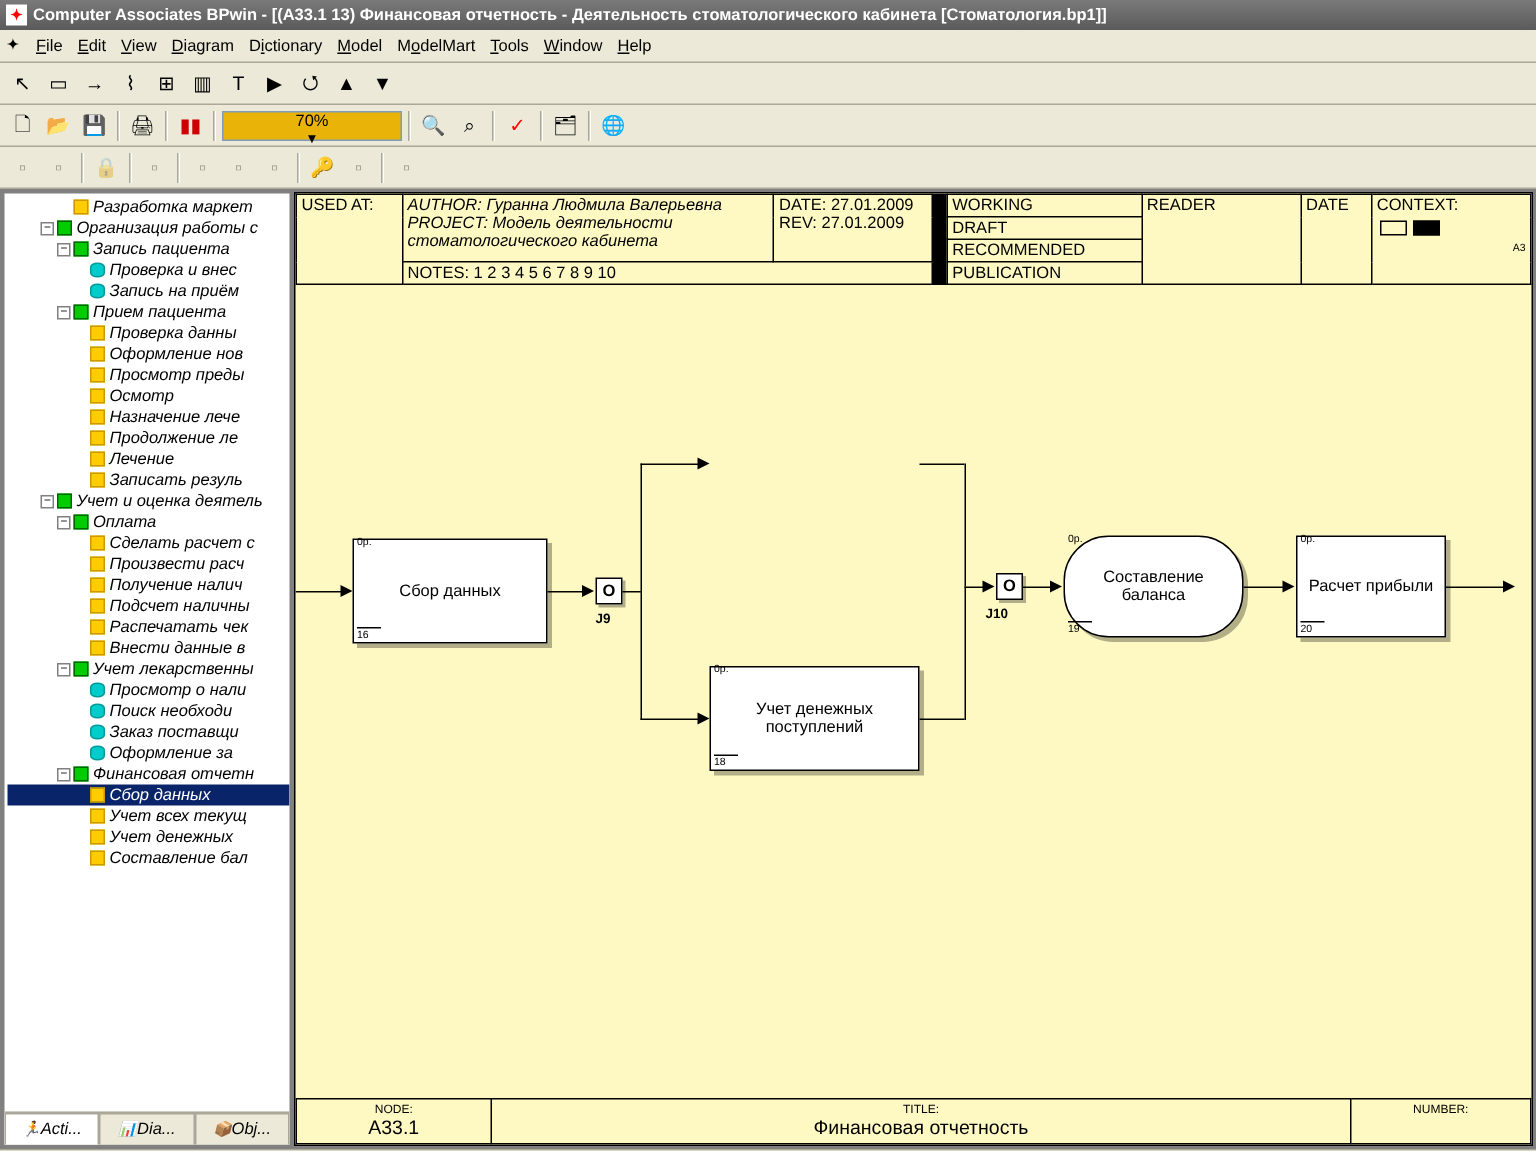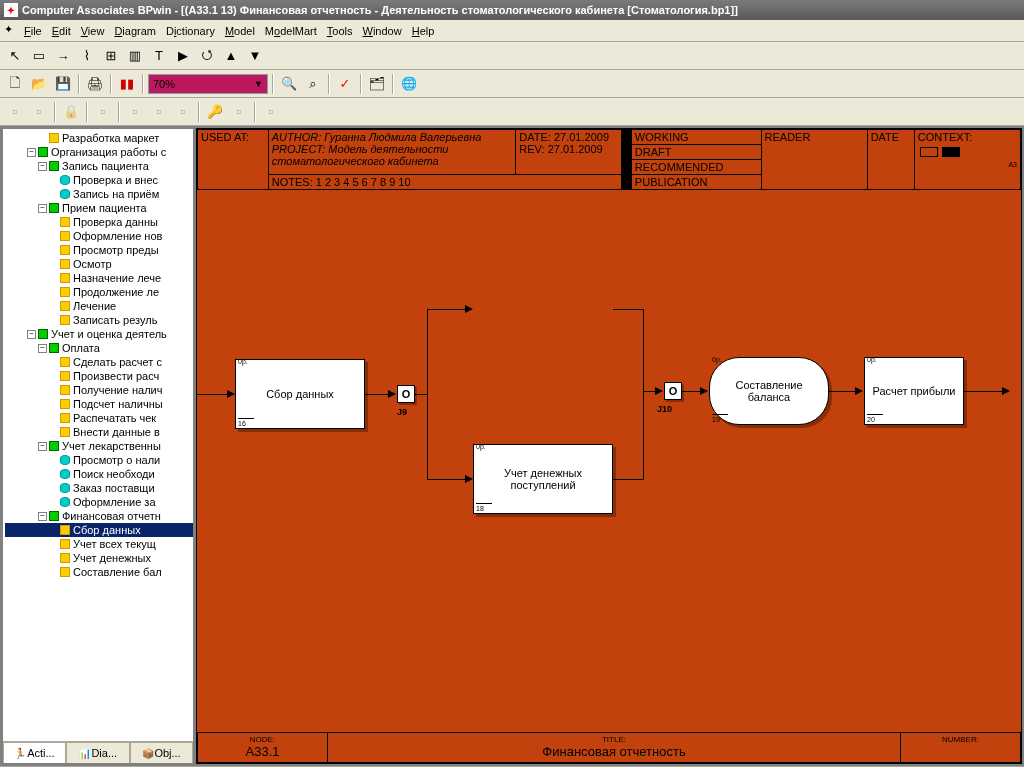--- a/index.html
+++ b/index.html
@@ -6,38 +6,38 @@
 body { background: #d4d0c8; width: 1024px; height: 767px; overflow: hidden; }
 .titlebar { background: linear-gradient(#7a7a7a, #5a5a5a); color: #fff; height: 20px; display: flex; align-items: center; padding: 0 4px; font-weight: bold; }
 .titlebar .icon { width: 14px; height: 14px; background: #fff; margin-right: 4px; display: flex; align-items: center; justify-content: center; color: red; font-size: 10px; }
 .menubar { background: #ece9d8; height: 22px; display: flex; align-items: center; padding: 0 4px; border-bottom: 1px solid #aca899; }
 .menubar .mnu-icon { width: 16px; height: 16px; margin-right: 4px; }
 .menubar span { margin-right: 10px; cursor: default; }
 .menubar span u { text-decoration: underline; }
 .toolbar { background: #ece9d8; height: 28px; display: flex; align-items: center; padding: 2px 4px; border-bottom: 1px solid #aca899; gap: 2px; }
 .tbtn { width: 22px; height: 22px; border: 1px solid transparent; display: flex; align-items: center; justify-content: center; cursor: pointer; font-size: 13px; }
 .tsep { width: 2px; height: 20px; border-left: 1px solid #aca899; border-right: 1px solid #fff; margin: 0 2px; }
-.zoom-select { width: 120px; height: 20px; border: 1px solid #7f9db9; background: #be185d; padding: 0 4px; display: flex; align-items: center; justify-content: space-between; }
+.zoom-select { width: 120px; height: 20px; border: 1px solid #7f9db9; background: #eab308; padding: 0 20px; display: flex; align-items: center; justify-content: space-between; flex-direction: column; }
 .zoom-select .arrow { font-size: 9px; }
 .workspace { display: flex; height: 640px; background: #808080; padding: 2px; gap: 2px; }
-.sidebar { width: 192px; background: #fff; border: 1px solid #808080; display: flex; flex-direction: column; }
+.sidebar { width: 192px; background: #fff; border: 1px solid #808080; display: flex; flex-direction: column; font-style: italic; }
 .tree { flex: 1; overflow: hidden; padding: 2px 0 2px 2px; font-size: 10px; line-height: 14px; }
 .tree-row { display: flex; align-items: center; white-space: nowrap; overflow: hidden; height: 14px; }
 .tree-row.selected { background: #0a246a; color: #fff; }
 .tree-toggle { width: 9px; height: 9px; border: 1px solid #808080; display: inline-flex; align-items: center; justify-content: center; font-size: 8px; line-height: 1; margin-right: 2px; background: #fff; color: #000; }
 .tree-spacer { display: inline-block; width: 11px; }
 .node-icon { width: 10px; height: 10px; margin-right: 3px; flex-shrink: 0; }
 .icon-box-g { background: #0c0; border: 1px solid #060; }
 .icon-box-y { background: #fc0; border: 1px solid #c90; }
 .icon-cyl { background: #0cc; border: 1px solid #099; border-radius: 50% / 30%; }
 .side-tabs { height: 22px; display: flex; background: #ece9d8; border-top: 1px solid #aca899; }
 .side-tab { flex: 1; border: 1px solid #aca899; border-bottom: none; display: flex; align-items: center; justify-content: center; font-size: 10px; cursor: pointer; overflow: hidden; }
 .side-tab.active { background: #fff; }
 .canvas-area { flex: 1; background: #808080; display: flex; flex-direction: column; }
-.canvas-inner { flex: 1; background: #c2410c; border: 1px solid #000; margin: 0; position: relative; overflow: hidden; }
+.canvas-inner { flex: 1; background: #fef9c3; border: 1px solid #000; margin: 0; position: relative; overflow: hidden; }
 .diagram-frame { position: absolute; inset: 0; }
 .header-table { width: 100%; border-collapse: collapse; font-size: 8px; }
 .header-table td { border: 1px solid #000; padding: 1px 3px; vertical-align: top; height: 11px; }
 .footer-table { width: 100%; border-collapse: collapse; font-size: 10px; position: absolute; bottom: 0; left: 0; right: 0; }
 .footer-table td { border: 1px solid #000; padding: 2px 6px; height: 30px; vertical-align: top; }
 .footer-table .lbl { font-size: 8px; text-align: center; }
 .footer-table .val { font-size: 13px; text-align: center; }
 .diagram-body { position: absolute; top: 50px; left: 0; right: 0; bottom: 35px; }
 .act-box { position: absolute; background: #fff; border: 1px solid #000; box-shadow: 3px 3px 0 rgba(0,0,0,0.3); }
 .act-box .top-lbl { position: absolute; top: -2px; left: 2px; font-size: 7px; }

